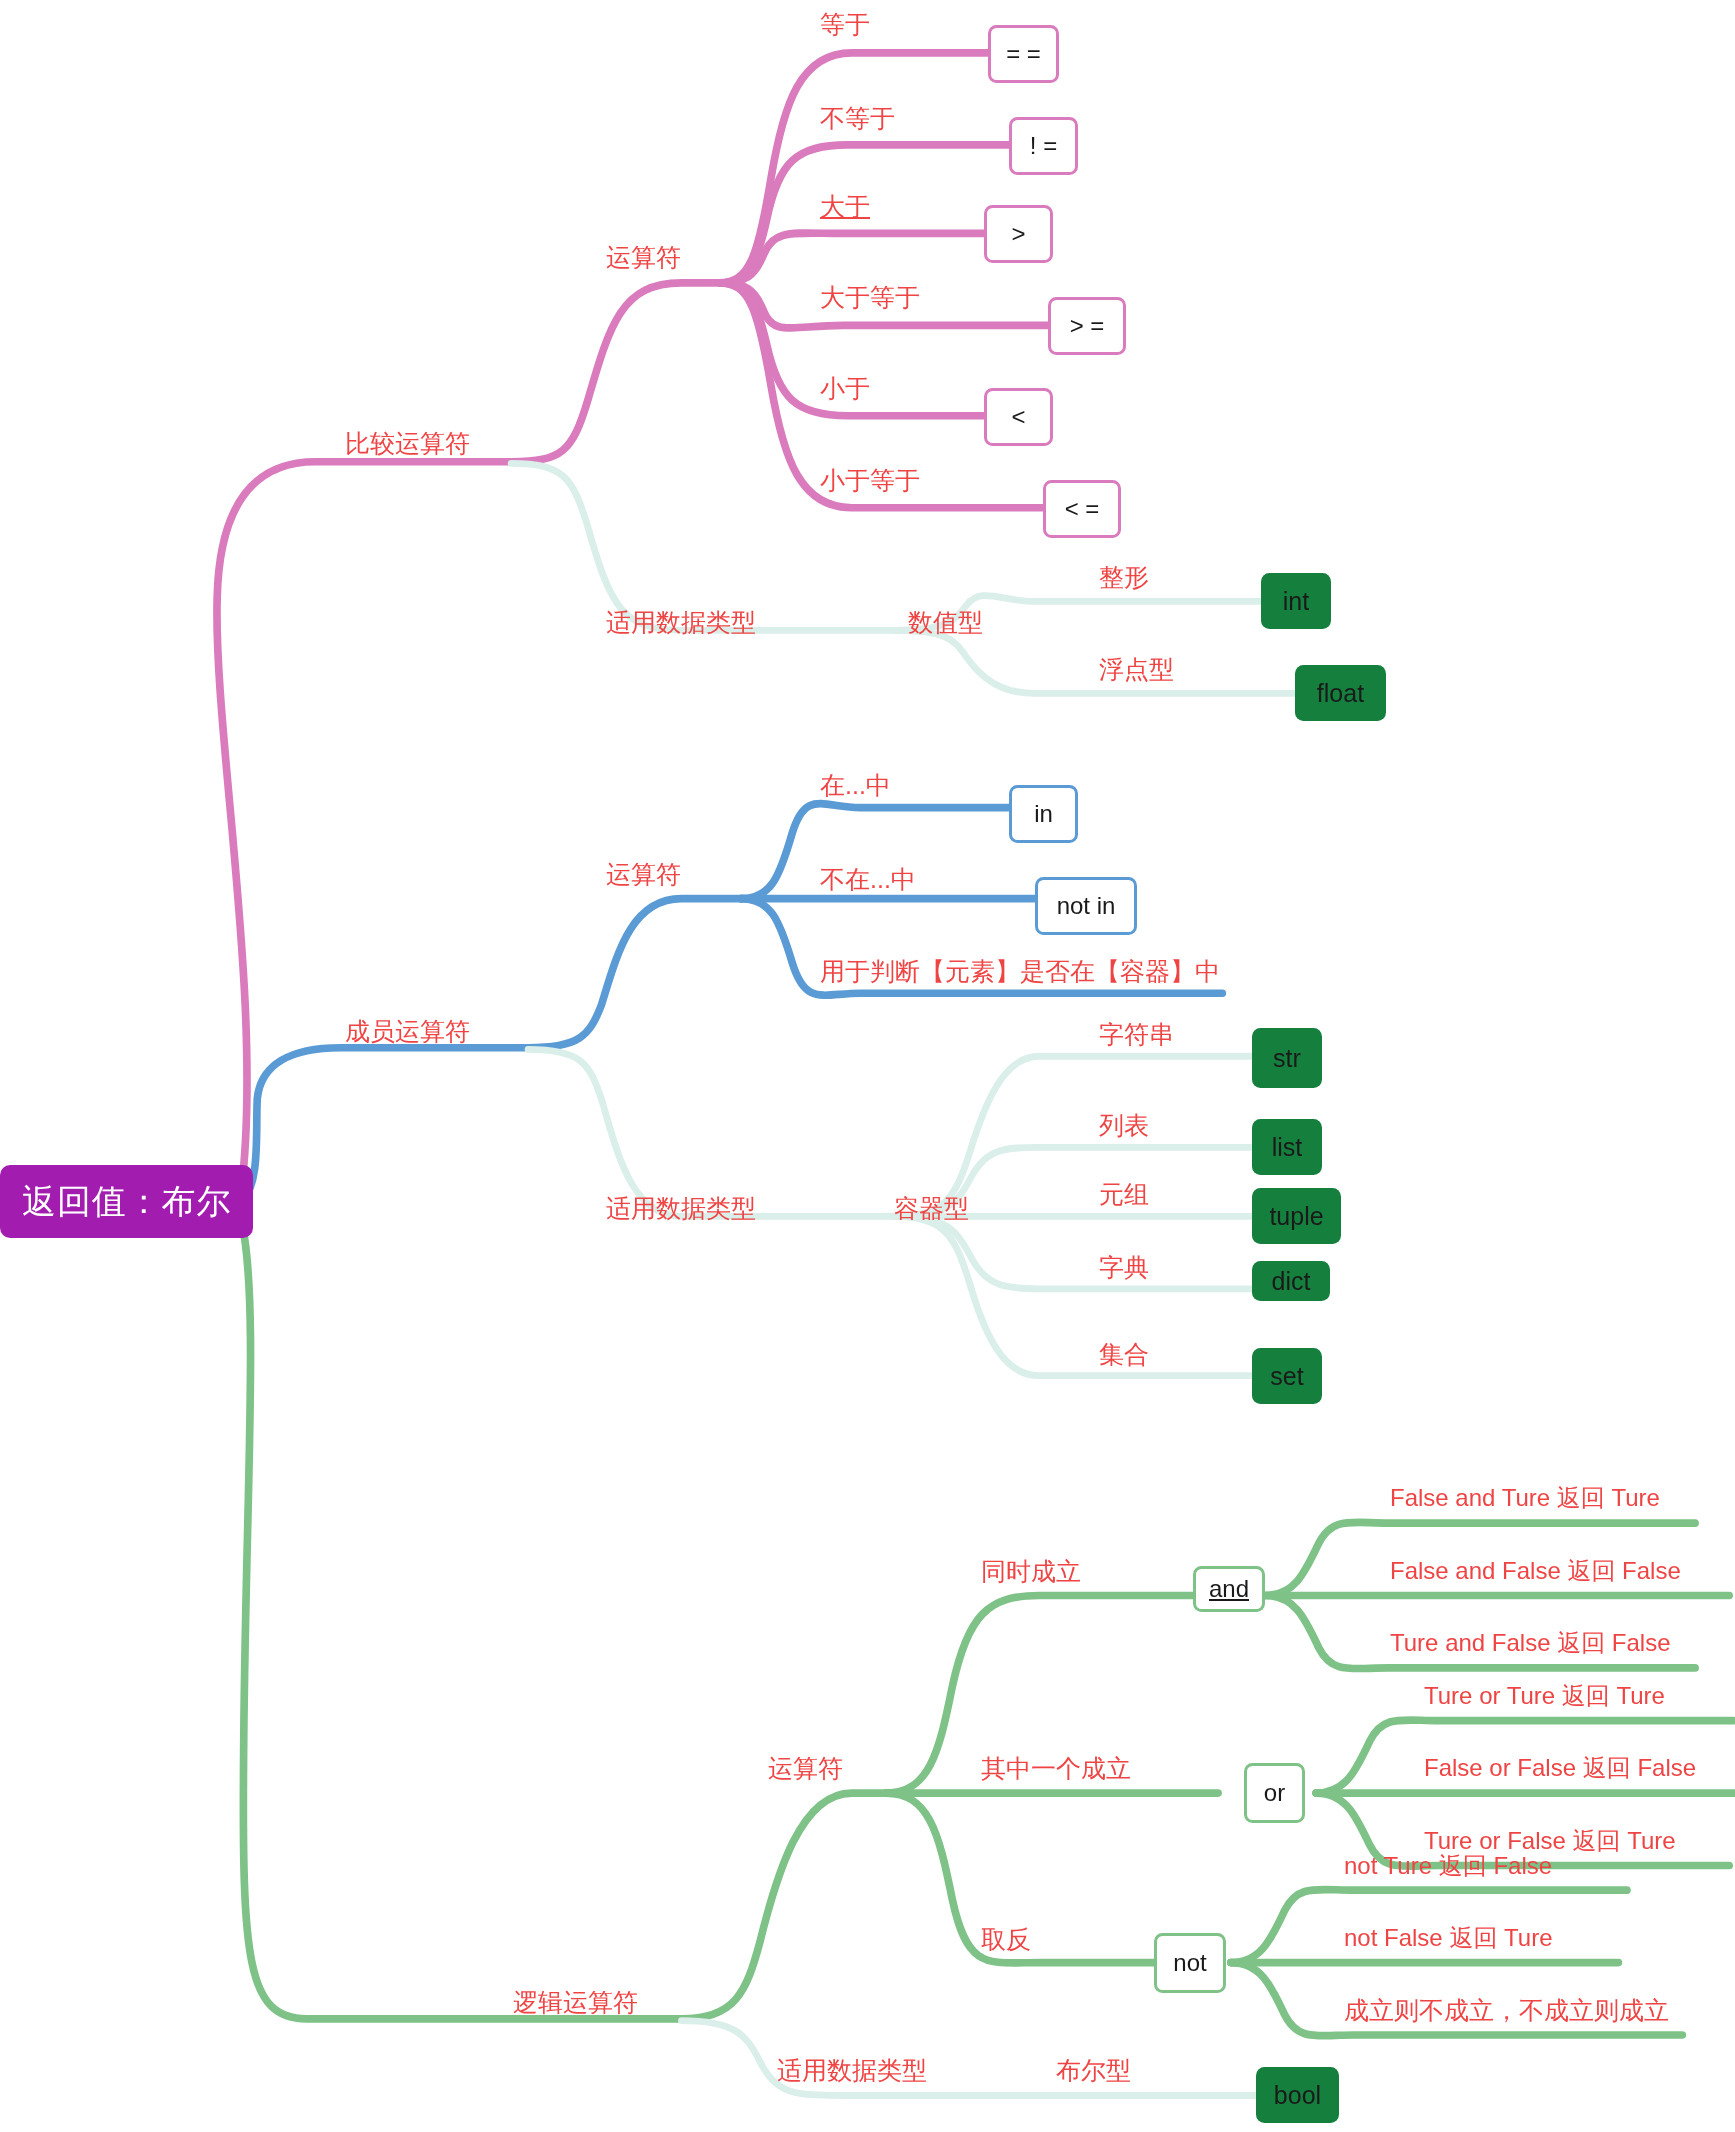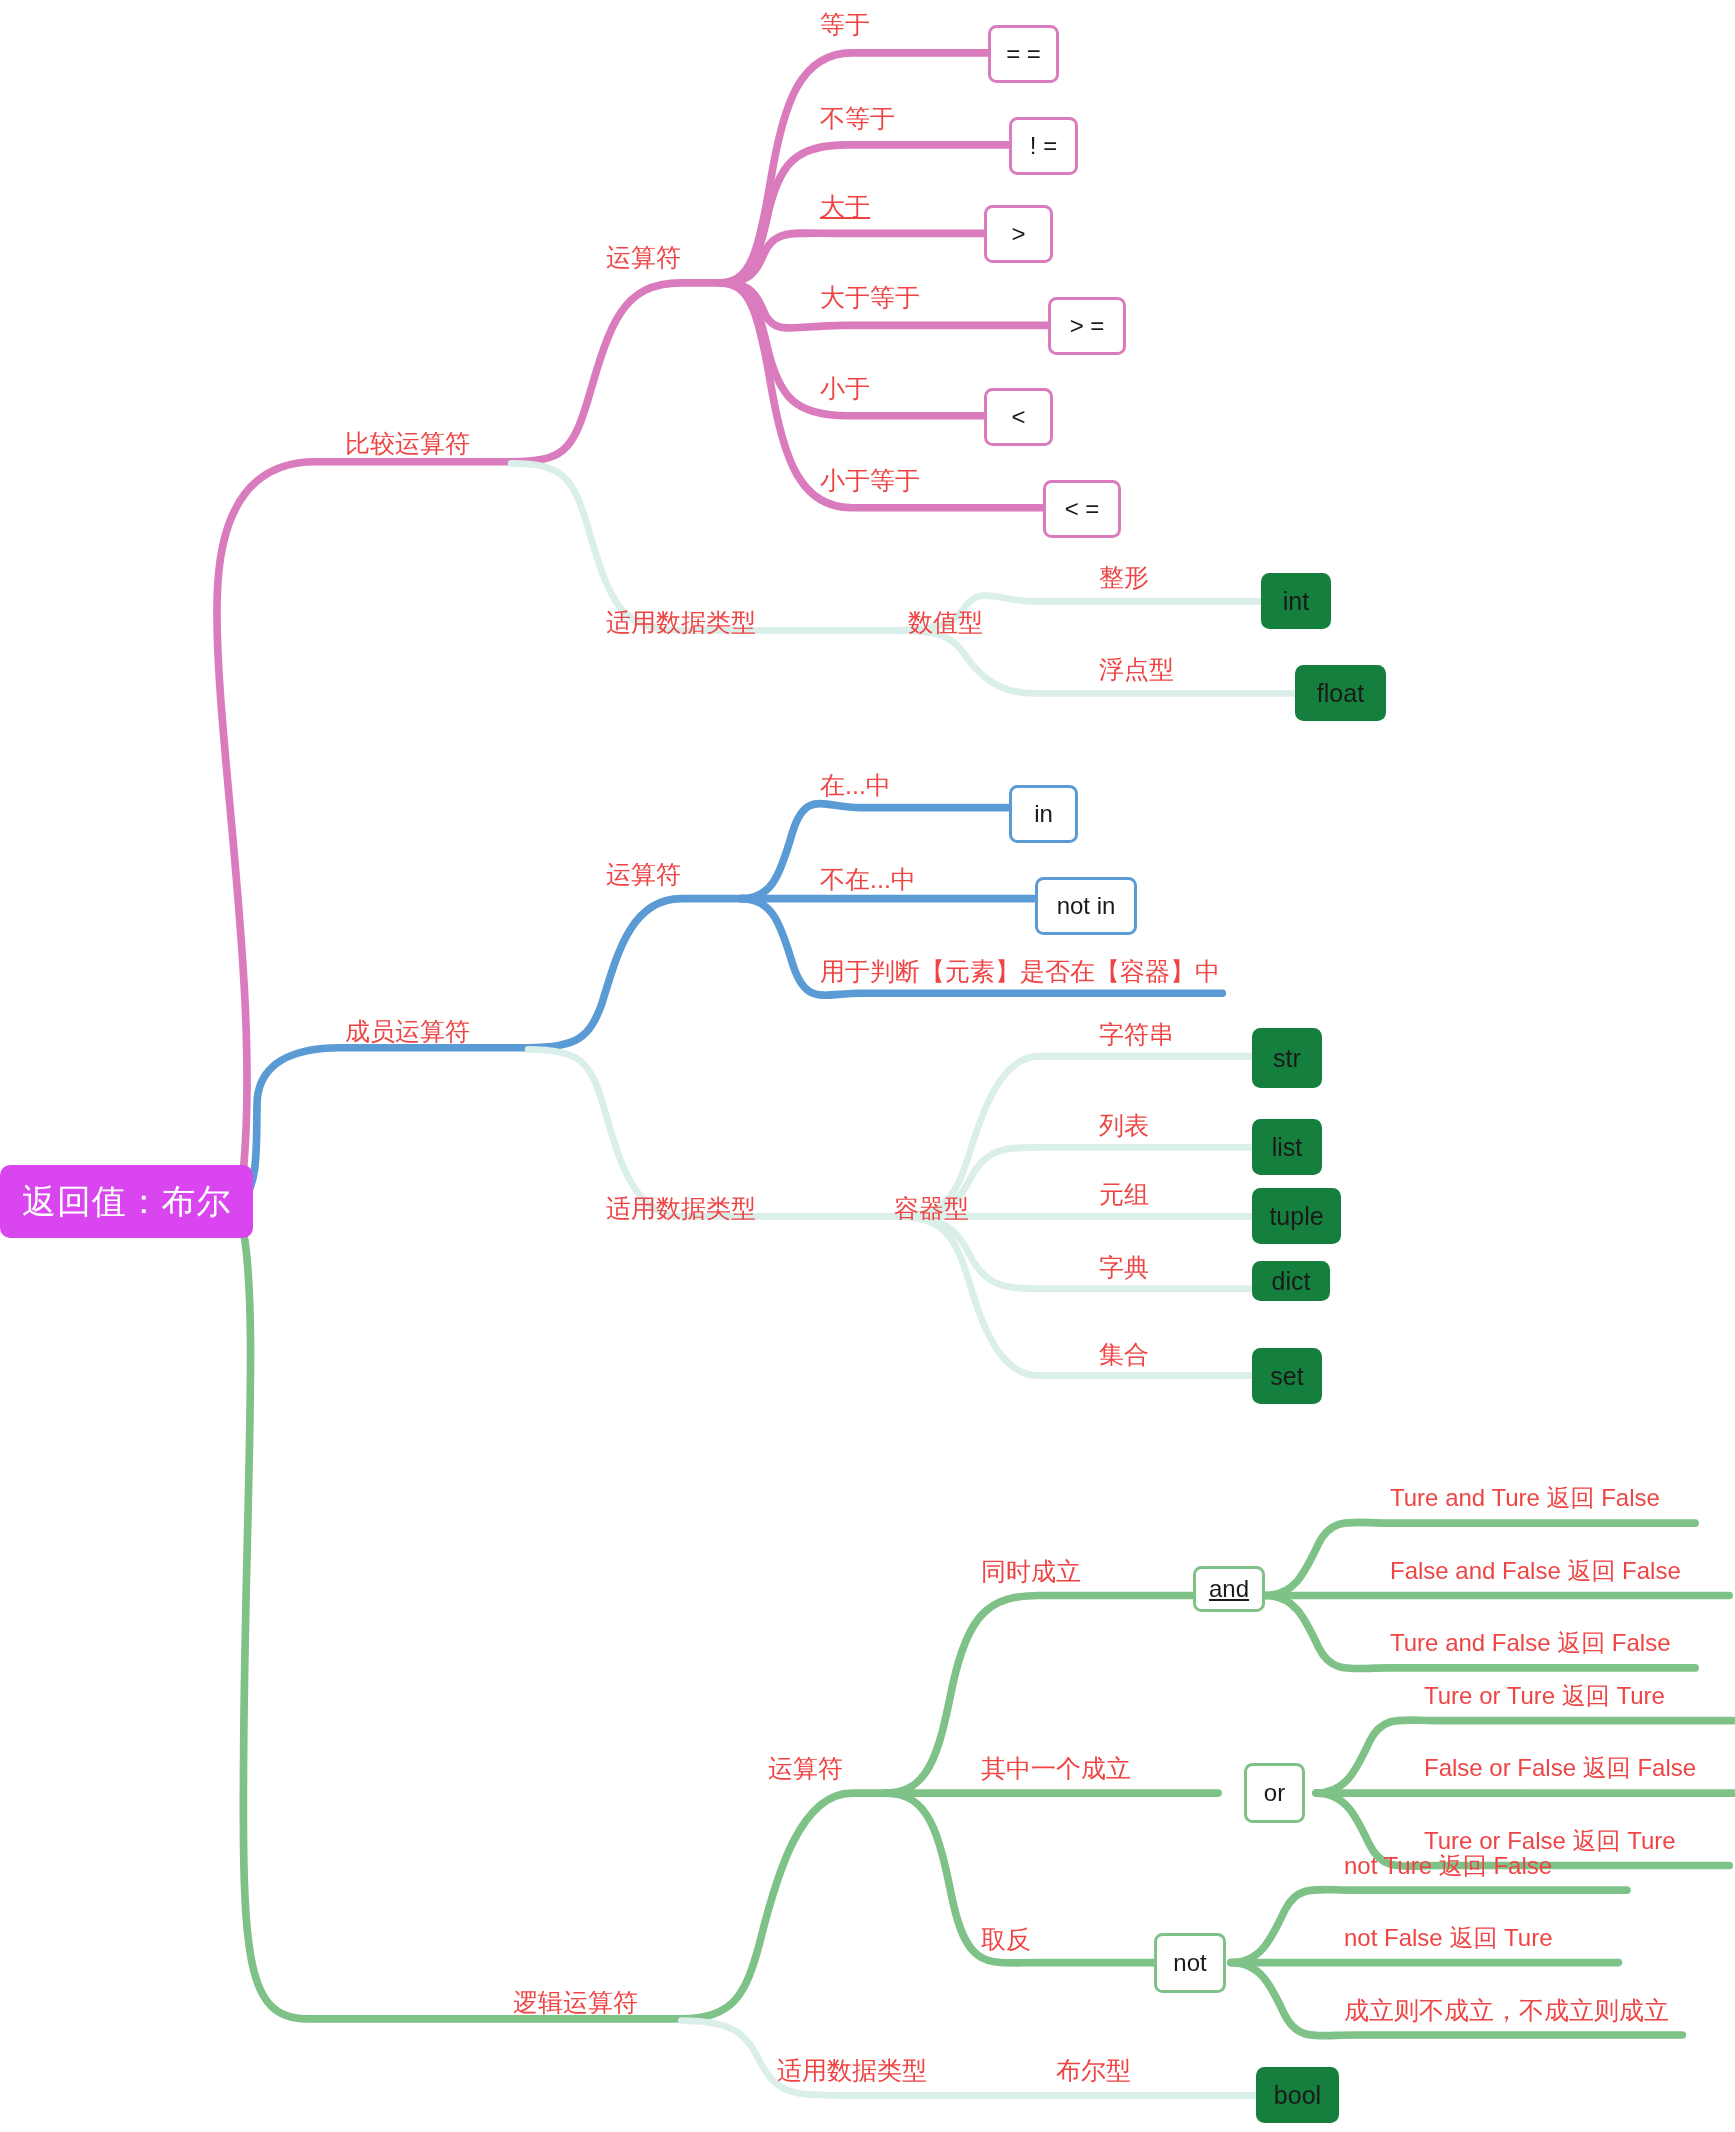--- a/index.html
+++ b/index.html
@@ -23,21 +23,21 @@
     width: 1736px; height: 2133px;
     pointer-events: none;
   }
   .node {
     position: absolute;
     white-space: nowrap;
     box-sizing: border-box;
   }
   
   .root-node {
-    background: #d946ef;
+    background: #a21caf;
     color: #ffffff;
     border-radius: 10.2px;
     font-size: 34px;
     line-height: 1;
     padding: 19px 22px 20.4px 22px;
     letter-spacing: 0.9px;
     text-align: right;
   }
   
   .txt {
@@ -197,21 +197,21 @@
   <div class="node typebox" style="left:1252px; top:1188px; width:89px; height:56px;">tuple</div>
   <div class="node typebox" style="left:1252px; top:1261px; width:78px; height:40px;">dict</div>
   <div class="node typebox" style="left:1252px; top:1348px; width:70px; height:56px;">set</div>
 
   <div class="node txt txt-cn" style="left:513px; top:1990px;">逻辑运算符</div>
 
   <div class="node txt txt-cn" style="left:768px; top:1756px;">运算符</div>
 
   <div class="node txt txt-cn" style="left:981px; top:1559px;">同时成立</div>
   <div class="node opbox green" style="left:1193px; top:1566px; width:72px; height:46px;text-decoration:underline;">and</div>
-  <div class="node txt txt-en" style="left:1390px; top:1486px;">Ture and Ture  返回 False</div>
+  <div class="node txt txt-en" style="left:1390px; top:1486px;">False and Ture  返回 Ture</div>
   <div class="node txt txt-en" style="left:1390px; top:1559px;">False and False 返回 False</div>
   <div class="node txt txt-en" style="left:1390px; top:1631px;">Ture and False 返回 False</div>
 
   <div class="node txt txt-cn" style="left:981px; top:1756px;">其中一个成立</div>
   <div class="node opbox green" style="left:1244px; top:1763px; width:61px; height:60px;">or</div>
   <div class="node txt txt-en" style="left:1424px; top:1684px;">Ture or Ture  返回 Ture</div>
   <div class="node txt txt-en" style="left:1424px; top:1756px;">False or False 返回 False</div>
   <div class="node txt txt-en" style="left:1424px; top:1829px;">Ture or False 返回 Ture</div>
 
   <div class="node txt txt-cn" style="left:981px; top:1927px;">取反</div>

